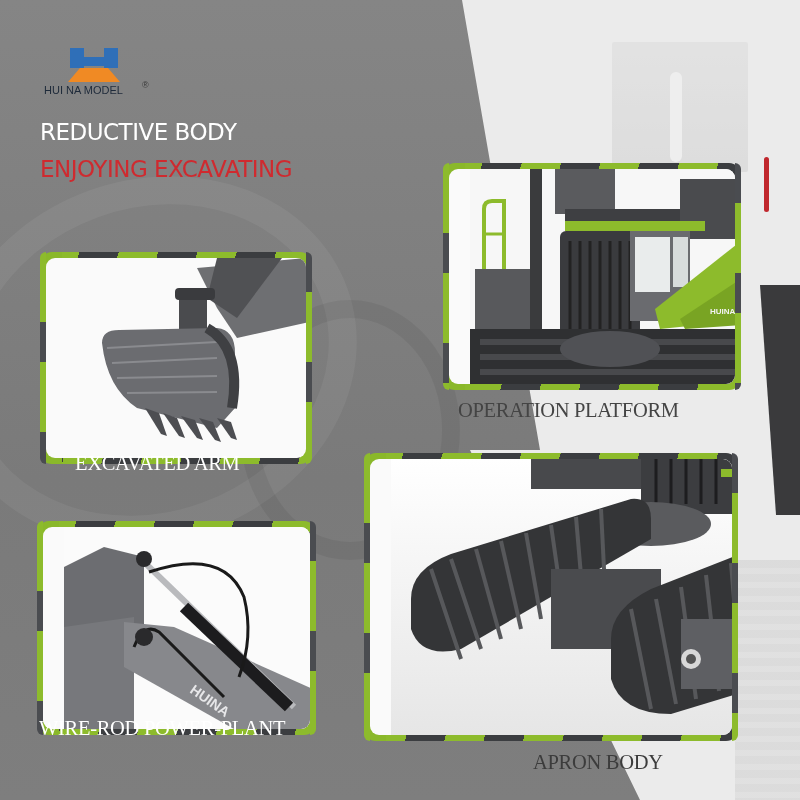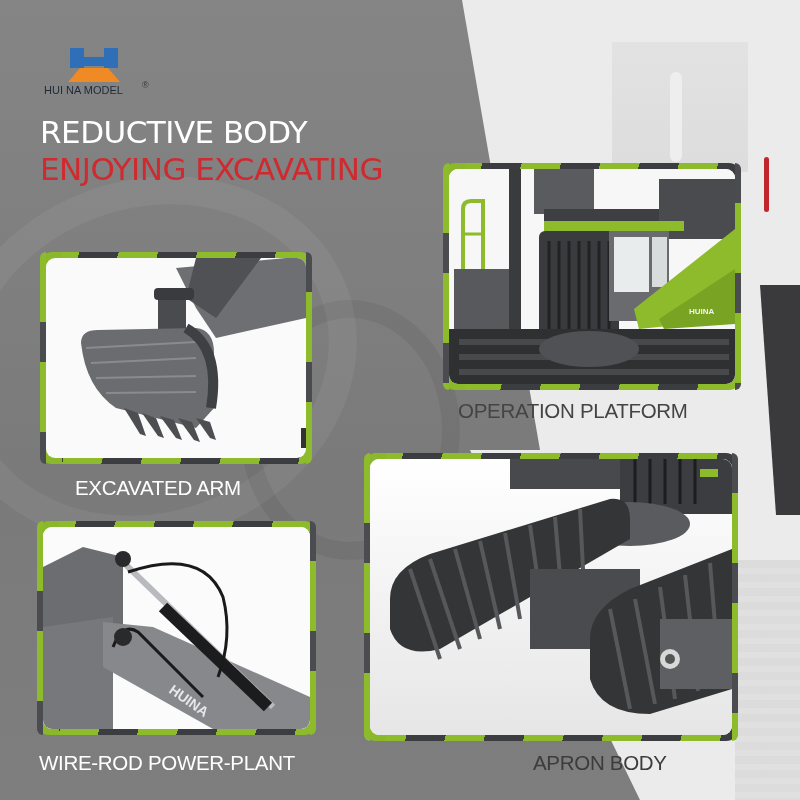--- a/index.html
+++ b/index.html
@@ -18,44 +18,44 @@
     background: repeating-linear-gradient(180deg,#d5d5d5 0 8px,#dcdcdc 8px 14px); opacity: .7; }
   .swoosh { position: absolute; left: -60px; top: 180px; width: 420px; height: 360px; border-radius: 50%;
     border: 28px solid rgba(255,255,255,.06); transform: rotate(-20deg); }
   .swoosh2 { position: absolute; left: 240px; top: 300px; width: 220px; height: 260px; border-radius: 50%;
     border: 18px solid rgba(0,0,0,.06); }
 
   .logo { position: absolute; left: 62px; top: 44px; width: 70px; height: 55px; }
   .logo .mark { position: absolute; left: 6px; top: 4px; width: 52px; height: 34px; }
   .logo .reg { position: absolute; left: 80px; top: 36px; font-size: 9px; color: #3a3a3a; }
 
-  .headline { position: absolute; left: 40px; top: 114px; font-family: "DejaVu Sans", sans-serif; font-size: 31px; line-height: 37px; color: #ffffff; letter-spacing: -.5px; white-space: nowrap; }
+  .headline { position: absolute; left: 40px; top: 114px; font-family: "DejaVu Sans", sans-serif; font-size: 23px; line-height: 37px; color: #ffffff; letter-spacing: -.5px; white-space: nowrap; }
   .headline .red { color: #cf2a2f; }
 
   .red-bar { position: absolute; left: 764px; top: 157px; width: 5px; height: 55px; background: #c0272d; border-radius: 3px; }
 
   .panel { position: absolute; border-radius: 12px; padding: 6px;
     background:
       linear-gradient(90deg,#8ab82a 0 22px,transparent 22px) ,
       repeating-linear-gradient(105deg,#8dbb2c 0 38px,#3b3d40 38px 76px); }
-  .panel .inner { position: absolute; inset: 6px; border-radius: 9px; background: #fafafa; overflow: hidden; }
+  .panel .inner { position: absolute; inset: 6px; border-radius: 9px; background: #fafafa; overflow: hidden; padding-left: 21px; }
   .panel .side-l { position:absolute; left:0; top:0; bottom:0; width:6px; border-radius:12px 0 0 12px;
     background: repeating-linear-gradient(180deg,#8dbb2c 0 70px,#4a4c50 70px 110px); }
   .panel .side-r { position:absolute; right:0; top:0; bottom:0; width:6px; border-radius:0 12px 12px 0;
     background: repeating-linear-gradient(180deg,#4a4c50 0 40px,#8dbb2c 40px 110px); }
 
   #p1 { left: 40px; top: 252px; width: 272px; height: 212px; }
   #p2 { left: 443px; top: 163px; width: 298px; height: 227px; }
   #p3 { left: 37px; top: 521px; width: 279px; height: 214px; }
   #p4 { left: 364px; top: 453px; width: 374px; height: 288px; }
 
-  .caption { position: absolute; font-family: Liberation Sans, sans-serif; font-size: 20.5px; letter-spacing: -.3px; white-space: nowrap; }
-  #c1 { left: 75px; top: 476px; color: #ffffff; }
+  .caption { position: absolute; font-family: Liberation Serif, serif; font-size: 20.5px; letter-spacing: -.3px; white-space: nowrap; }
+  #c1 { left: 75px; top: 452px; color: #ffffff; }
   #c2 { left: 458px; top: 399px; color: #444; }
-  #c3 { left: 39px; top: 751px; color: #ffffff; }
+  #c3 { left: 39px; top: 717px; color: #ffffff; }
   #c4 { left: 533px; top: 751px; color: #3c3c3c; }
 
   svg { display: block; }
 </style>
 </head>
 <body>
 
 <div class="bg-dark"></div>
 <div class="swoosh"></div>
 <div class="swoosh2"></div>

